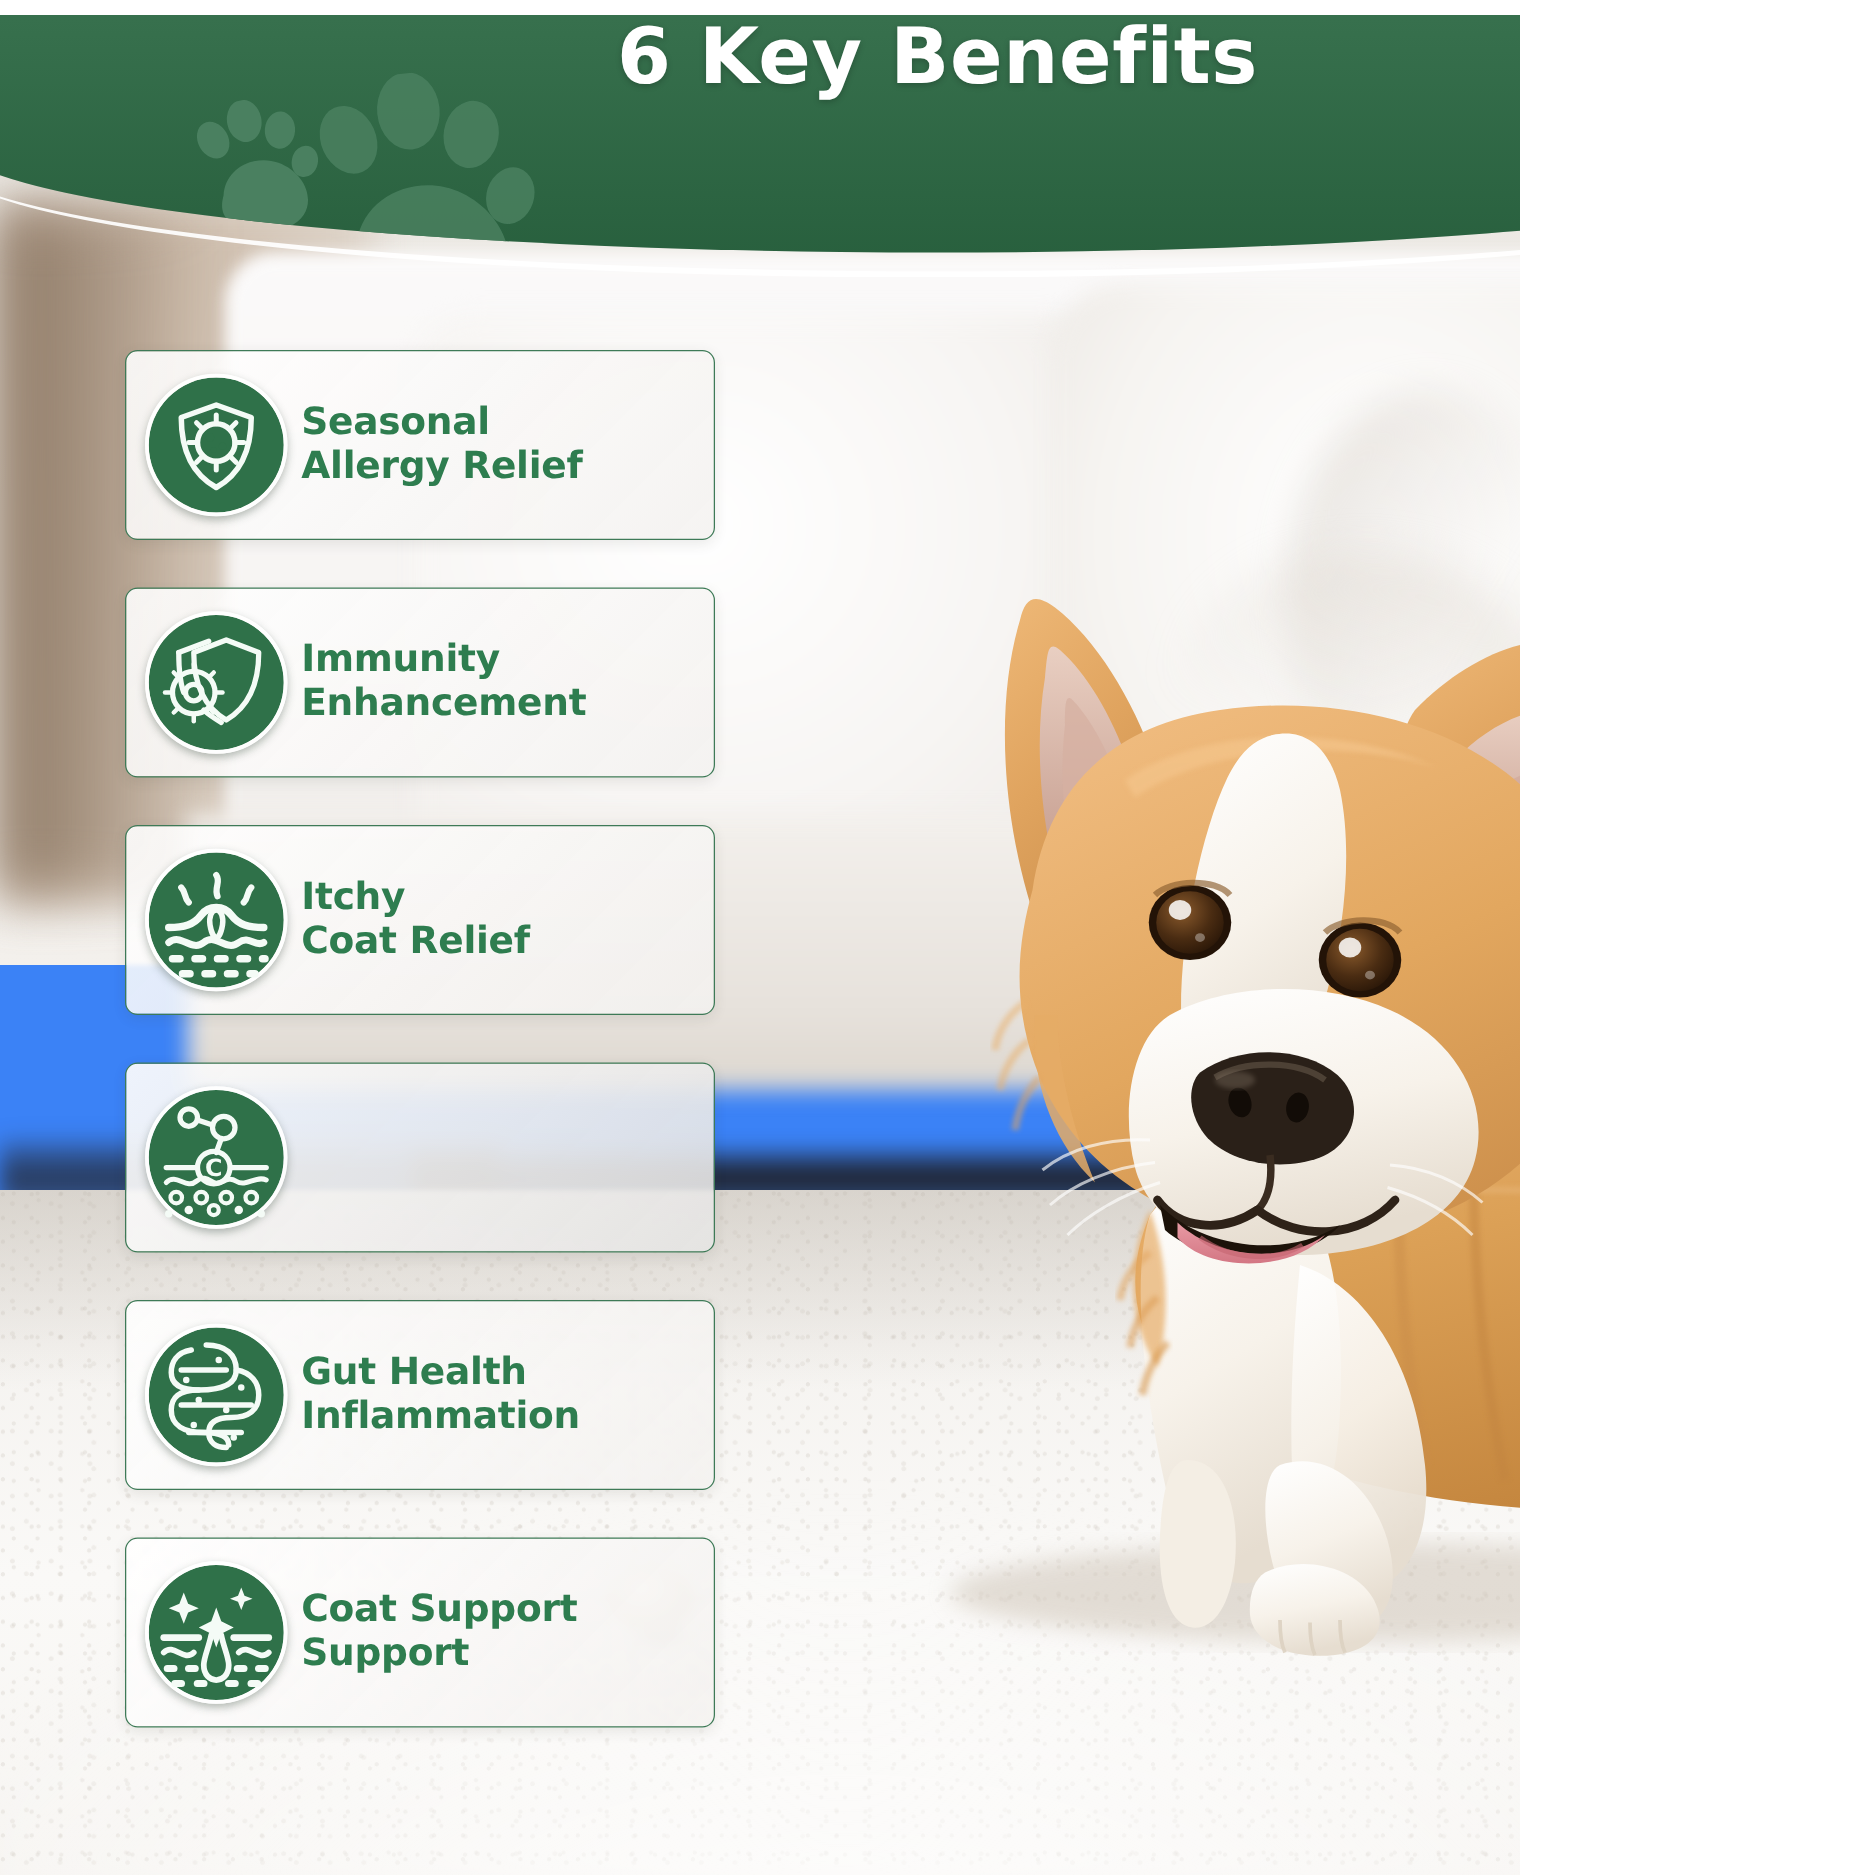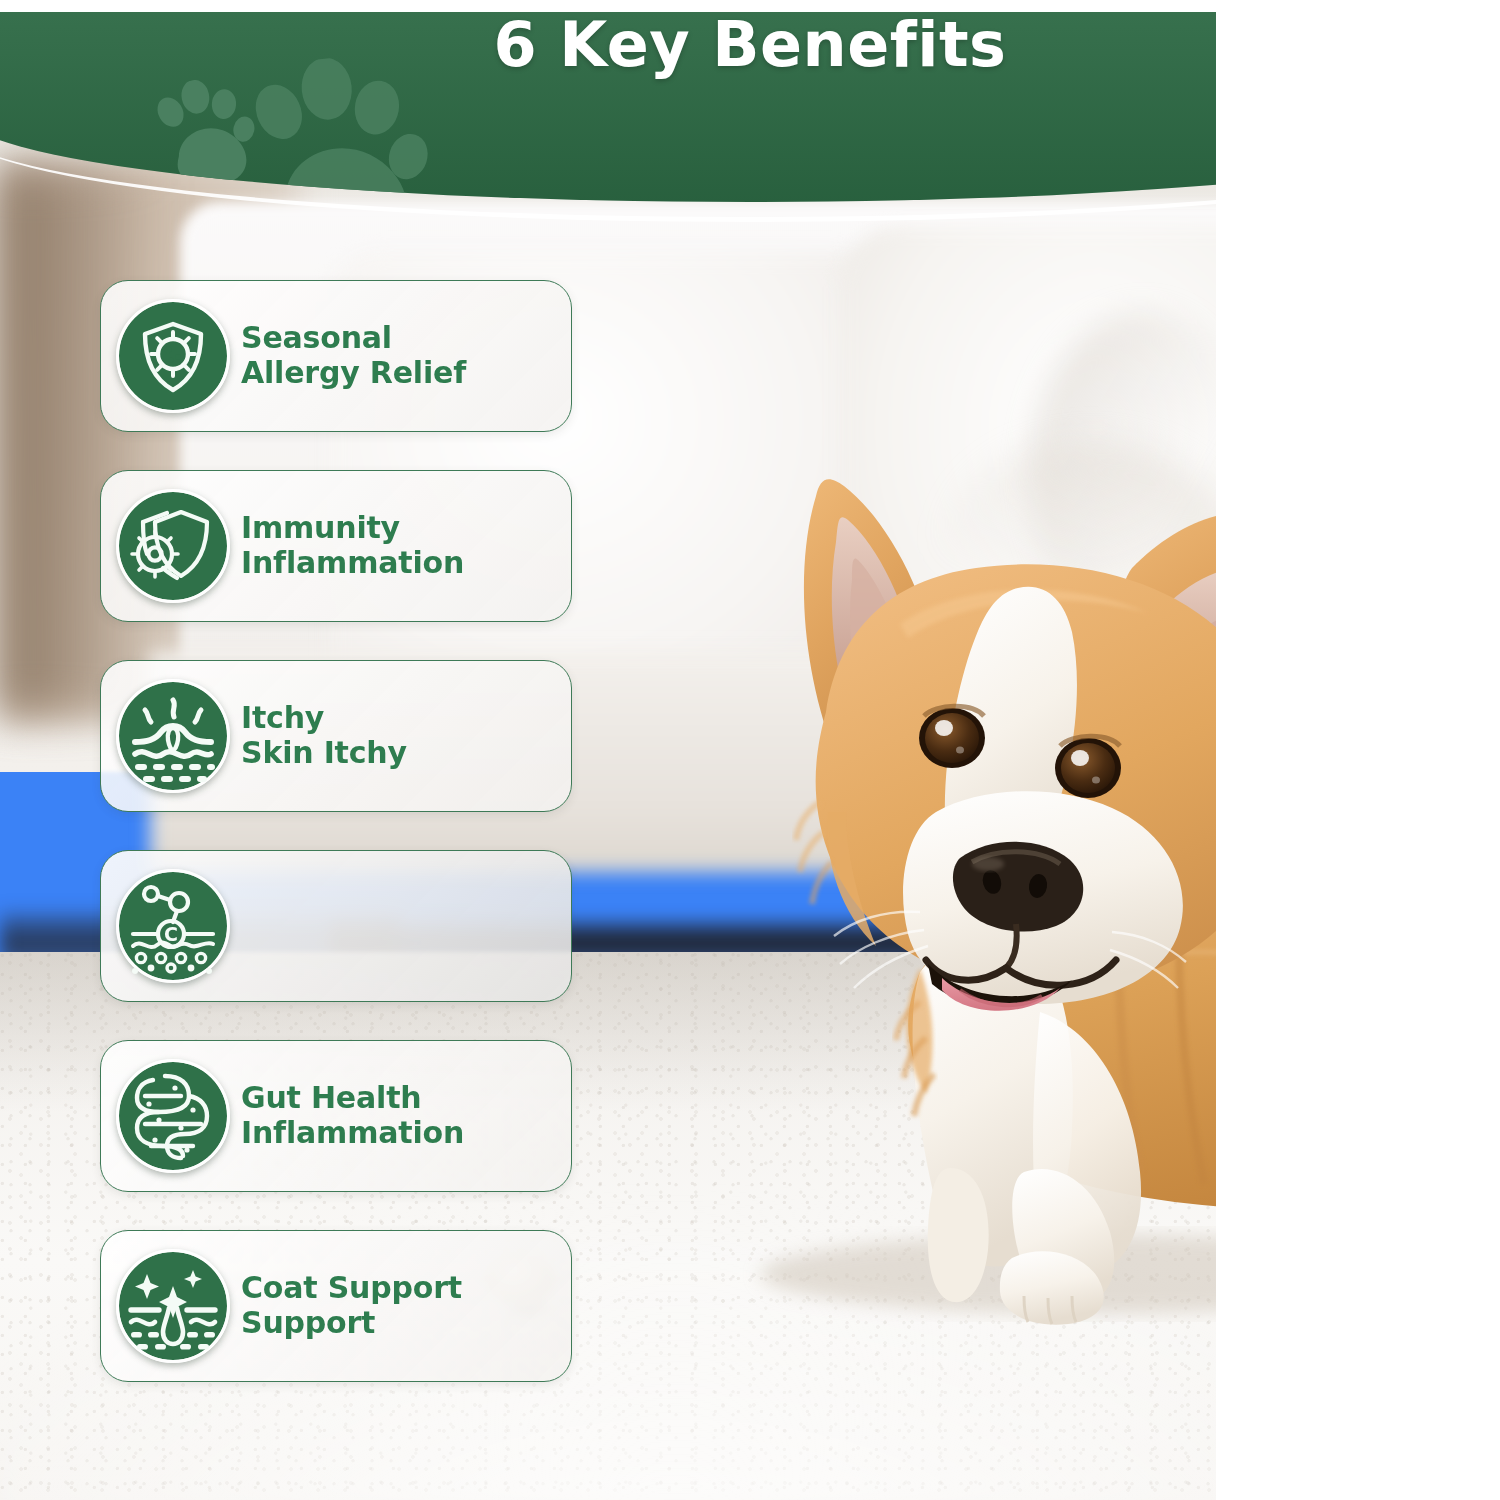--- a/index.html
+++ b/index.html
@@ -189,21 +189,21 @@
 
   
   .cards{
     position:absolute; left:100px; top:268px; width:472px;
   }
   .card{
     position:relative;
     width:472px; height:152px;
     margin-bottom:38px;
     border:1.6px solid #3e7a57;
-    border-radius:28px;
+    border-radius:10px;
     background:linear-gradient(135deg, rgba(255,255,255,.88) 0%, rgba(250,249,248,.86) 45%, rgba(243,241,239,.84) 100%);
     box-shadow:0 3px 10px rgba(60,55,50,.10);
     display:flex; align-items:center;
     padding-left:14px;
     backdrop-filter:blur(2px);
   }
   .card.highlight{
     background:linear-gradient(135deg, rgba(252,252,252,.93) 0%, rgba(240,239,238,.92) 55%, rgba(229,228,227,.90) 100%);
   }
   .icon-wrap{
@@ -545,21 +545,21 @@
               <path d="M24 50 L20 46"></path>
                 <path d="M48 74 L52 78"></path>
               <path d="M48 50 L52 46"></path>
                 <path d="M24 74 L20 78"></path>
             </g>
             <circle cx="36" cy="62" r="6.6"></circle>
           </g>
         </svg>
       </div>
       <div class="card-label">Immunity
-Inflammation</div>
+Enhancement</div>
     </div>
 
     <div class="card">
       <div class="icon-wrap">
         <div class="icon-disc"></div>
         <div class="icon-ring"></div>
         <svg viewBox="0 0 108 108" xmlns="http://www.w3.org/2000/svg">
           <g fill="none" stroke="#f4fbf6" stroke-linecap="round" stroke-linejoin="round">
 
             <g stroke-width="5">
@@ -582,21 +582,21 @@
             <rect x="70" y="82" width="12" height="6" rx="3"></rect>
             <rect x="88" y="82" width="8" height="6" rx="3"></rect>
             <rect x="24" y="94" width="12" height="6" rx="3"></rect>
             <rect x="42" y="94" width="12" height="6" rx="3"></rect>
             <rect x="60" y="94" width="12" height="6" rx="3"></rect>
             <rect x="78" y="94" width="10" height="6" rx="3"></rect>
           </g>
         </svg>
       </div>
       <div class="card-label">Itchy
-Skin Itchy</div>
+Coat Relief</div>
     </div>
 
     <div class="card highlight">
       <div class="icon-wrap">
         <div class="icon-disc"></div>
         <div class="icon-ring"></div>
         <svg viewBox="0 0 108 108" xmlns="http://www.w3.org/2000/svg">
           <g fill="none" stroke="#f4fbf6" stroke-width="4.2" stroke-linecap="round" stroke-linejoin="round">
 
             <circle cx="32" cy="22" r="7"></circle>

